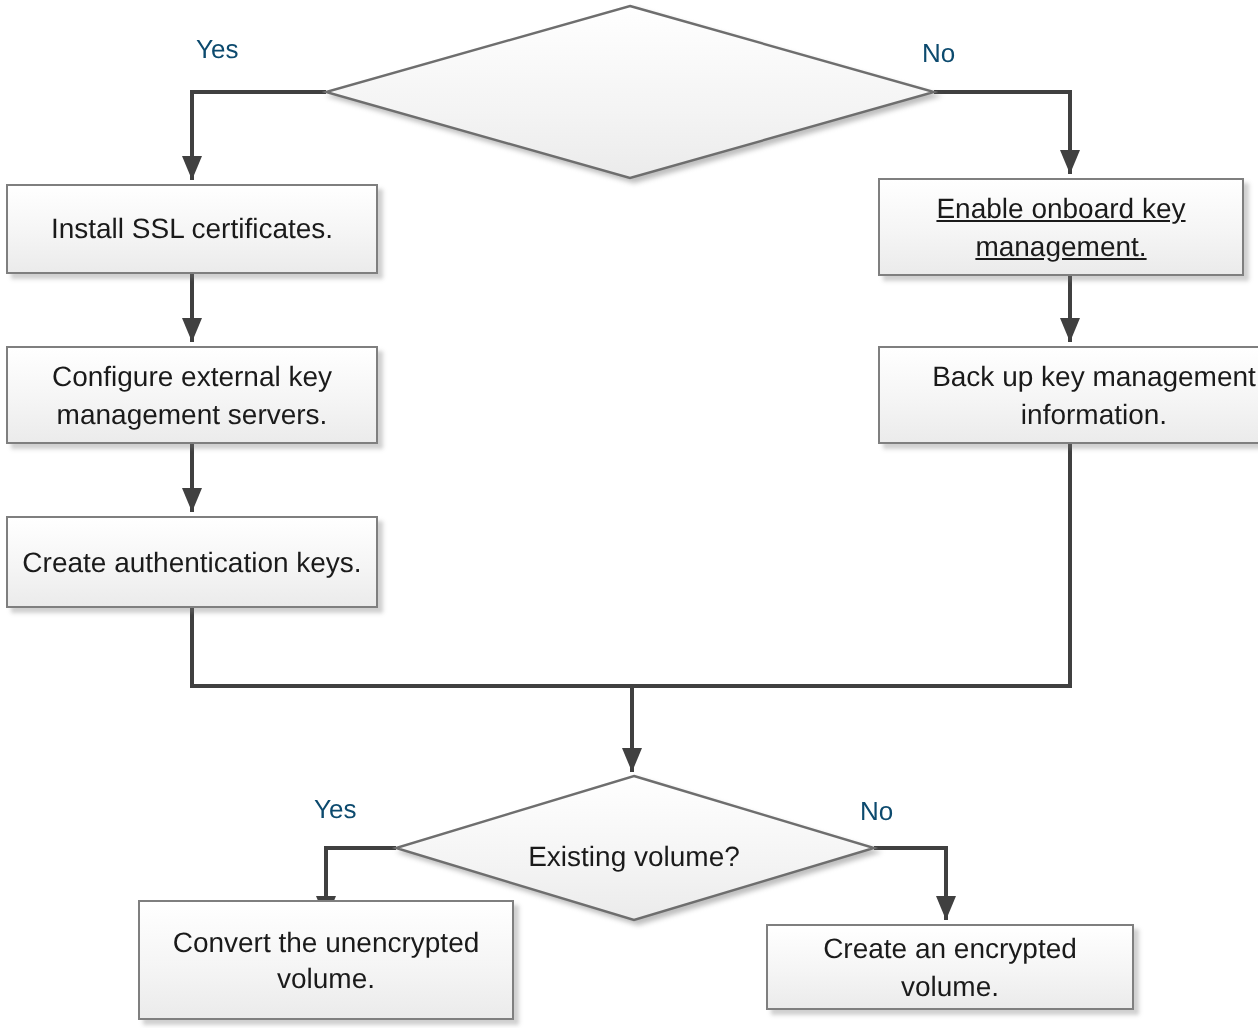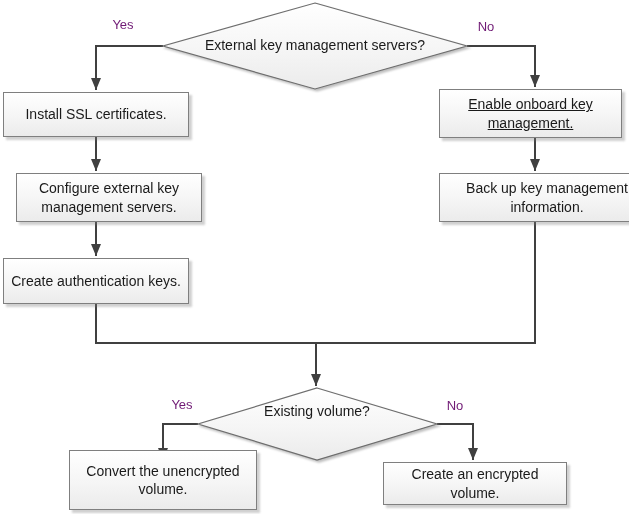--- a/index.html
+++ b/index.html
@@ -51,23 +51,22 @@
   }
   .diamond-label {
     position: absolute;
     text-align: center;
     font-size: 14px;
     color: #1a1a1a;
     pointer-events: none;
   }
   .branch-label {
     position: absolute;
-    text-align: center;
     font-size: 13px;
-    color: #701a75;
+    color: #0c4a6e;
     width: 50px;
   }
 </style>
 </head>
 <body>
 
 <div class="flowchart">
 
   <svg class="connector-layer" width="629" height="514" viewBox="0 0 629 514" xmlns="http://www.w3.org/2000/svg">
     <defs>
@@ -88,33 +87,32 @@
     <line x1="535" y1="138" x2="535" y2="171" marker-end="url(#arrow)"></line>
     <polyline points="96,304 96,343 535,343 535,222"></polyline>
     <line x1="316" y1="343" x2="316" y2="386" marker-end="url(#arrow)"></line>
     <polyline points="198,424 163,424 163,460" marker-end="url(#arrow)"></polyline>
     <polyline points="437,424 473,424 473,460" marker-end="url(#arrow)"></polyline>
 
     <polygon class="diamond-shape" points="315,3 467,46 315,89 163,46" fill="url(#diamondGrad)"></polygon>
     <polygon class="diamond-shape" points="317,388 437,424 317,460 198,424" fill="url(#diamondGrad)"></polygon>
   </svg>
 
-  <div class="diamond-label" style="left:165px; top:37px; width:300px;">External key management servers?</div>
-  <div class="diamond-label" style="left:197px; top:403px; width:240px;">Existing volume?</div>
+  <div class="diamond-label" style="left:197px; top:420px; width:240px;">Existing volume?</div>
 
   <div class="branch-label" style="left:98px; top:17px;">Yes</div>
   <div class="branch-label" style="left:461px; top:19px;">No</div>
   <div class="branch-label" style="left:157px; top:397px;">Yes</div>
   <div class="branch-label" style="left:430px; top:398px;">No</div>
 
   <div class="process-box" style="left:3px; top:92px; width:186px; height:45px;">
     <span>Install SSL certificates.</span>
   </div>
 
-  <div class="process-box" style="left:16px; top:173px; width:186px; height:49px;text-align:center;">
+  <div class="process-box" style="left:3px; top:173px; width:186px; height:49px;text-align:center;">
     <span>Configure external key management servers.</span>
   </div>
 
   <div class="process-box" style="left:3px; top:258px; width:186px; height:46px;">
     <span>Create authentication keys.</span>
   </div>
 
   <div class="process-box" style="left:439px; top:89px; width:183px; height:49px;text-decoration:underline;">
     <span>Enable onboard key management.</span>
   </div>

